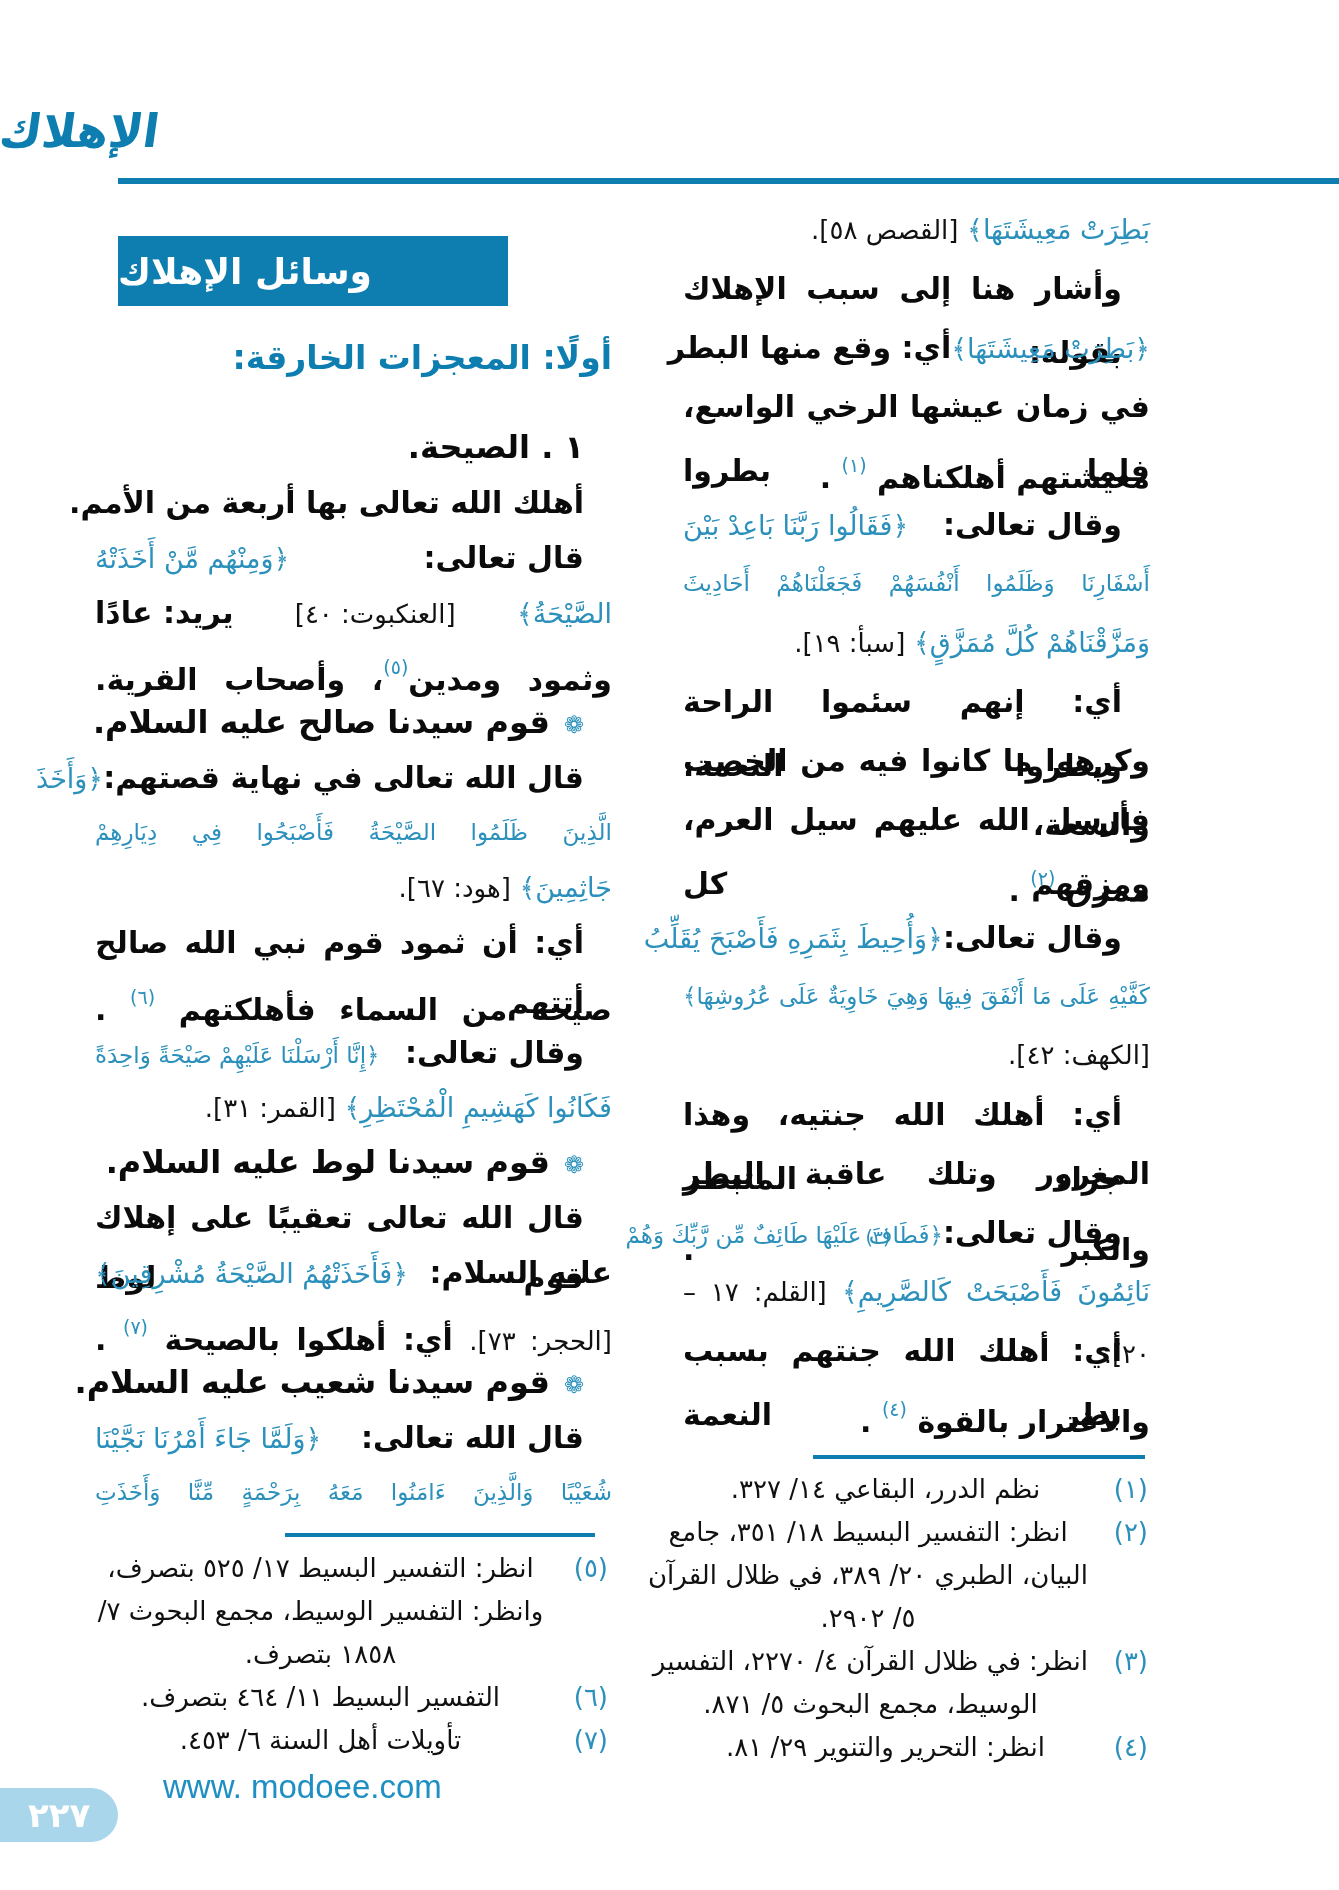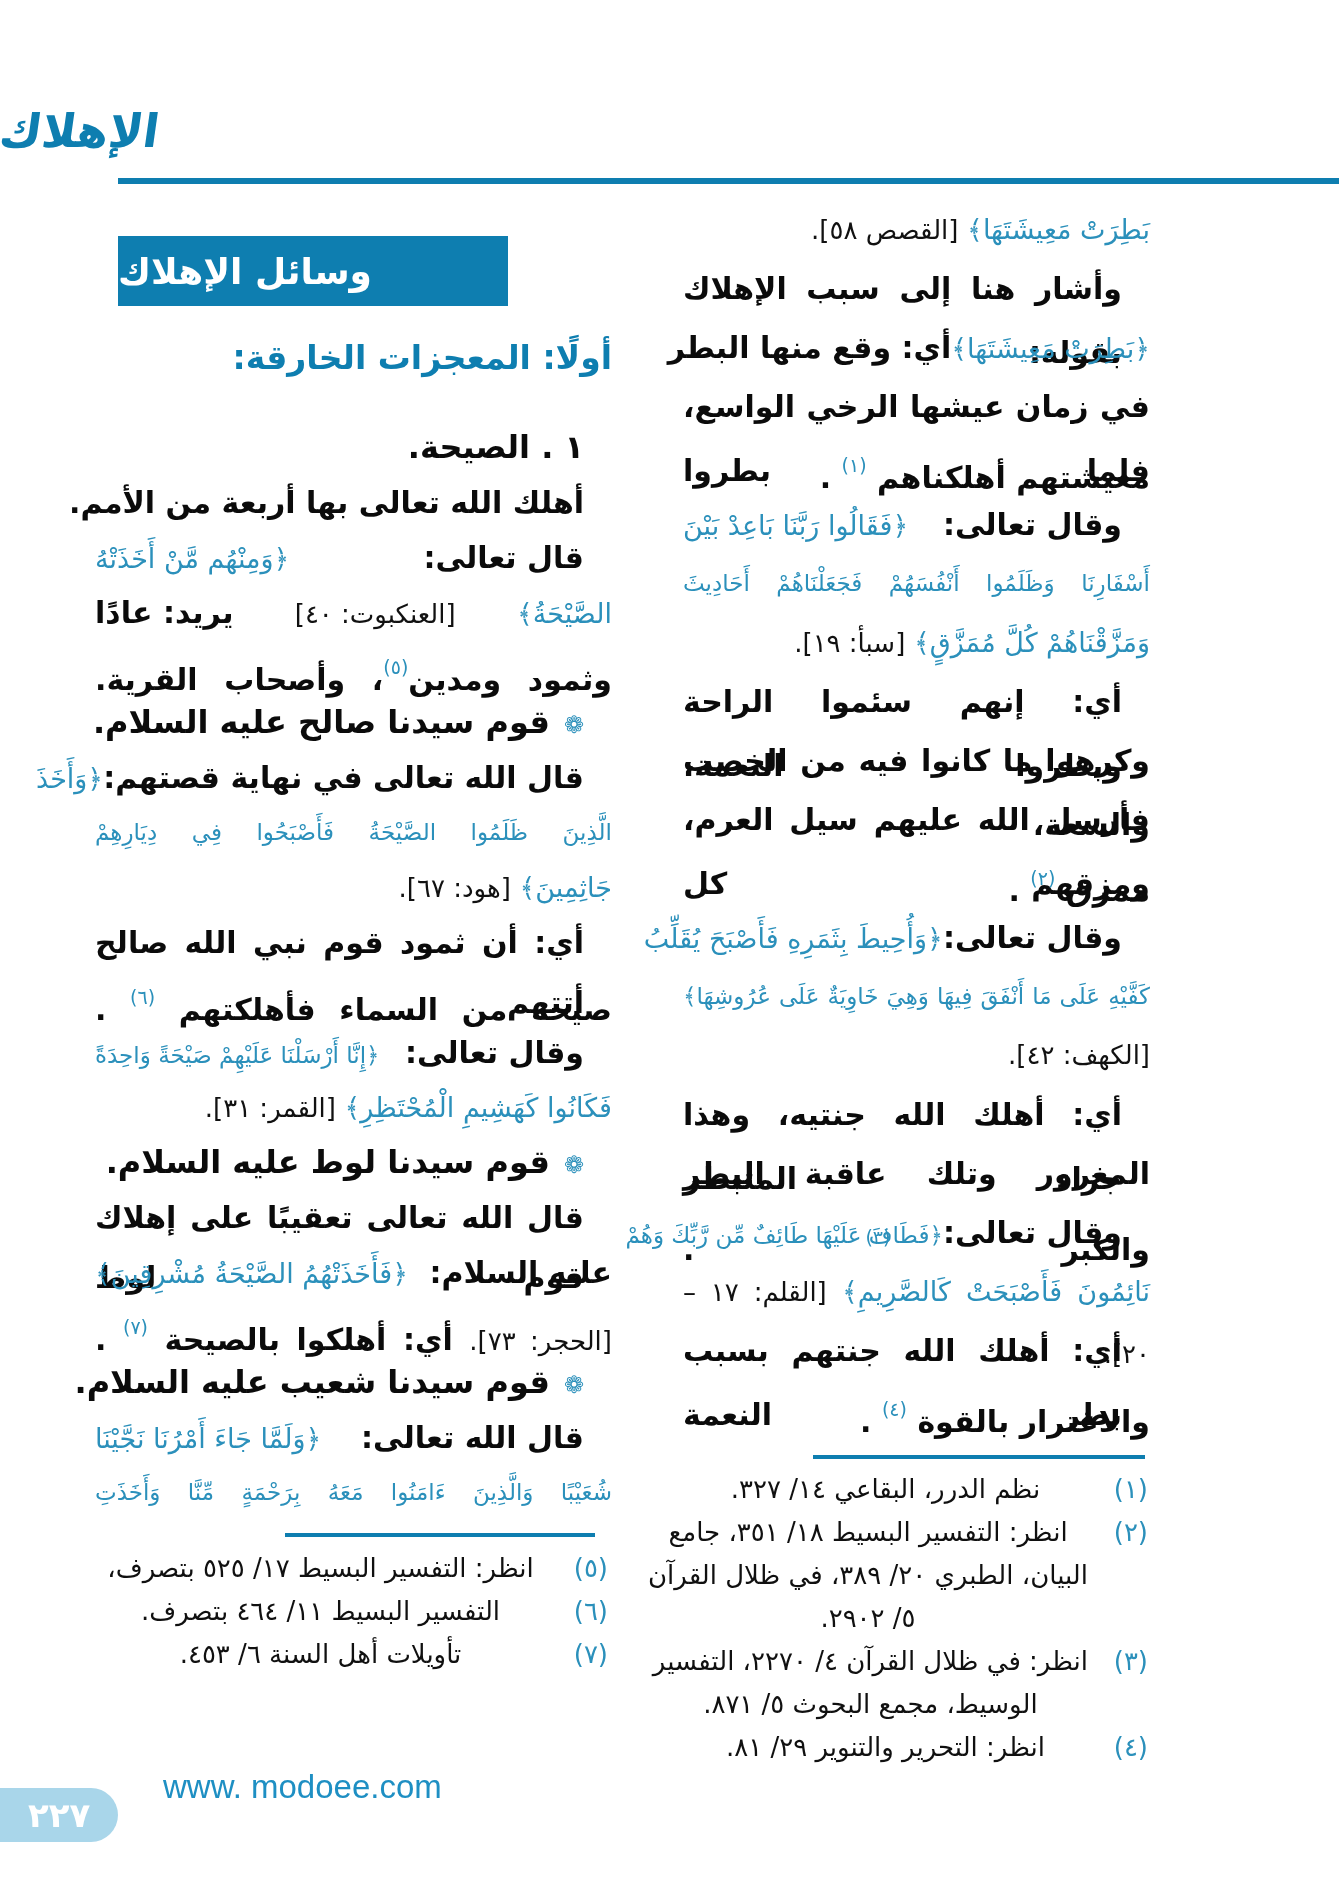--- a/index.html
+++ b/index.html
@@ -214,20 +214,22 @@
         <div class="fn-body">
           <div class="fn-line">انظر: التحرير والتنوير ٢٩/ ٨١.</div>
         </div>
       </div>
     </div>
   <div class="fns" id="lc-fns">
       <div class="fn">
         <span class="fn-num">(٥)</span>
         <div class="fn-body">
           <div class="fn-line">انظر: التفسير البسيط ١٧/ ٥٢٥ بتصرف،</div>
+          <div class="fn-line">وانظر: التفسير الوسيط، مجمع البحوث ٧/</div>
+          <div class="fn-line">١٨٥٨ بتصرف.</div>
         </div>
       </div>
       <div class="fn">
         <span class="fn-num">(٦)</span>
         <div class="fn-body">
           <div class="fn-line">التفسير البسيط ١١/ ٤٦٤ بتصرف.</div>
         </div>
       </div>
       <div class="fn">
         <span class="fn-num">(٧)</span>

